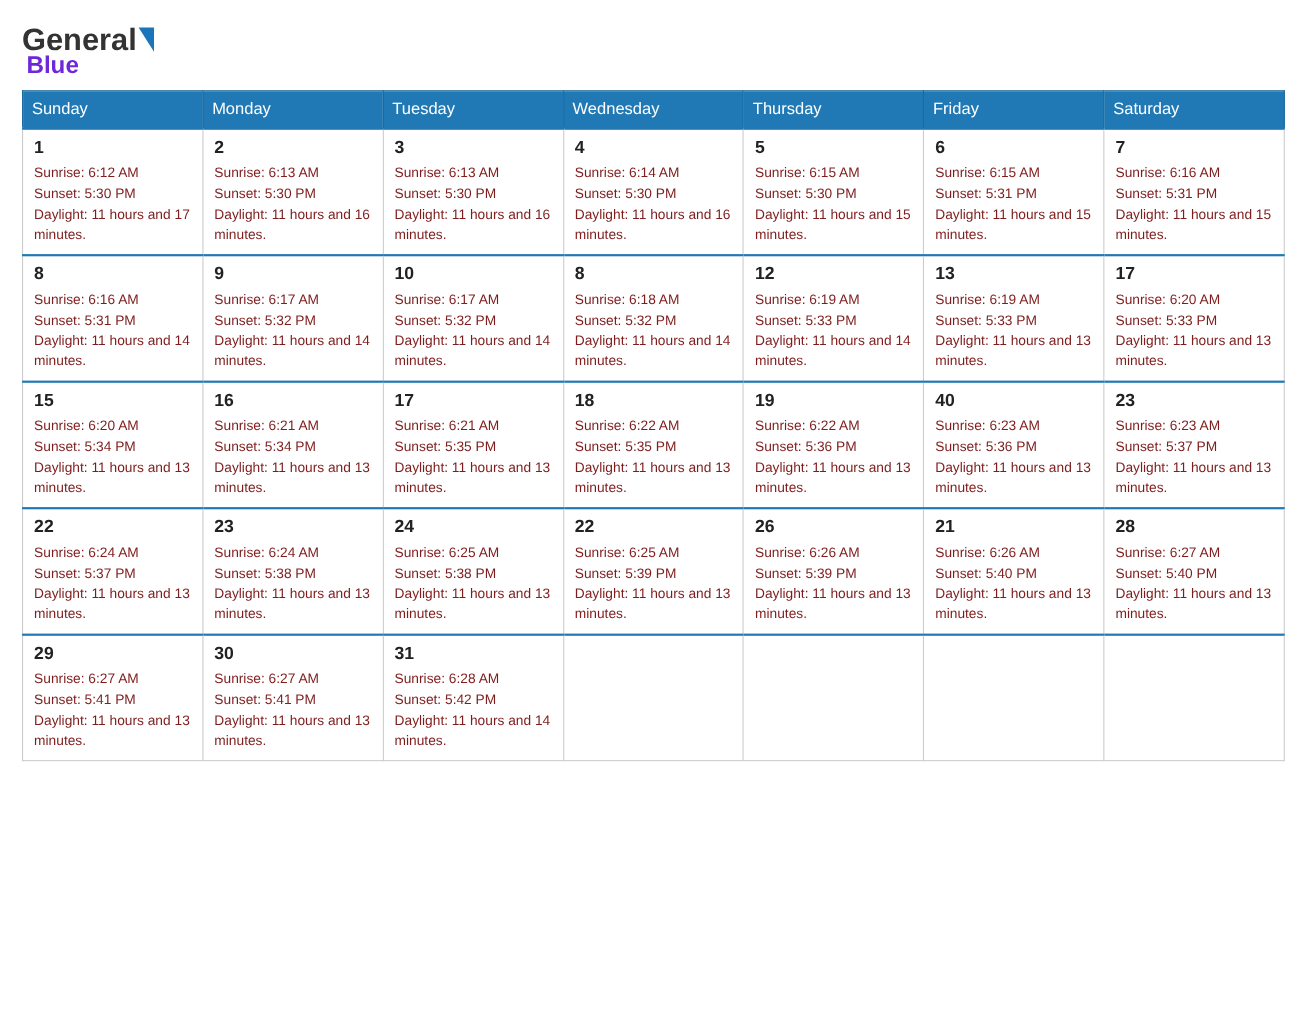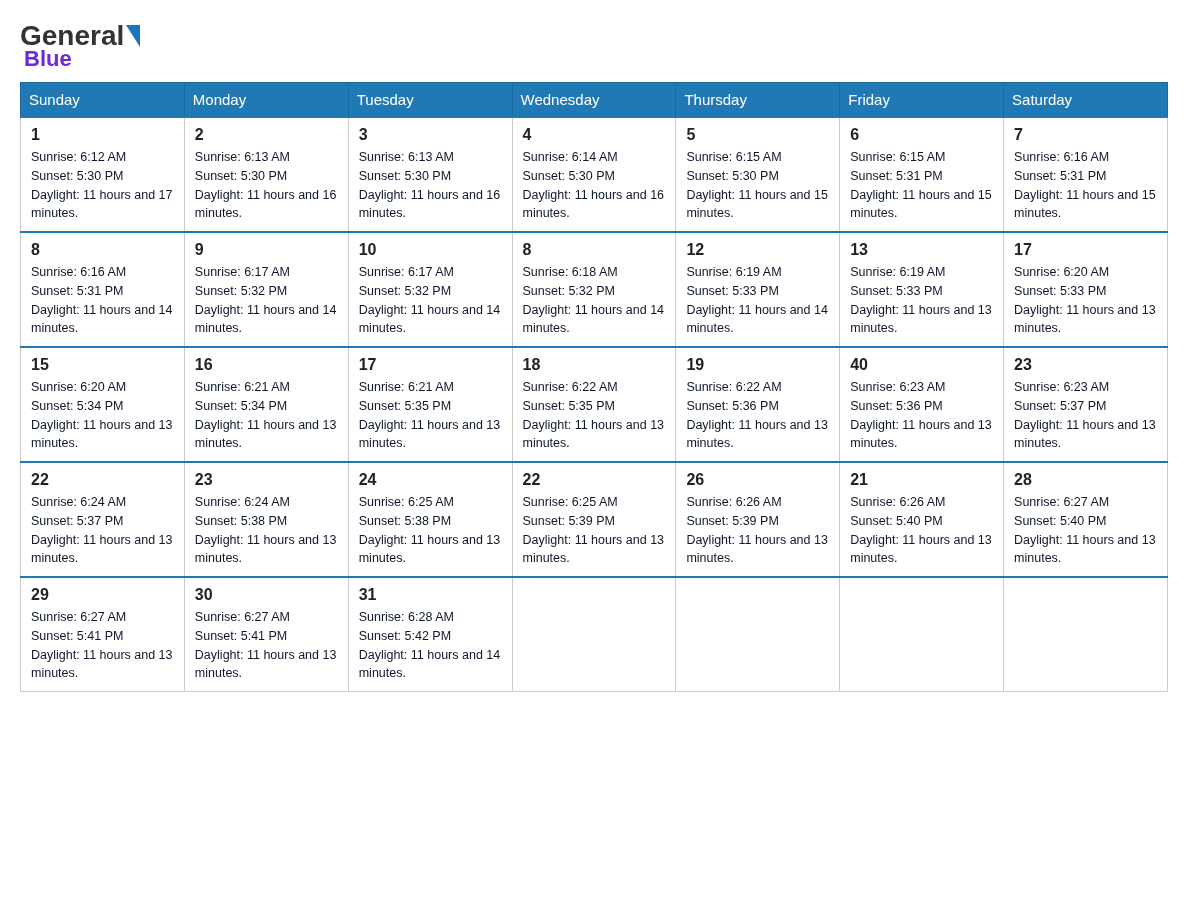--- a/index.html
+++ b/index.html
@@ -87,21 +87,21 @@
     }
     .day-num {
       font-size: 16px;
       font-weight: bold;
       color: #222;
       display: block;
       margin-bottom: 4px;
     }
     .day-info {
       font-size: 12.5px;
-      color: #0f172a;
+      color: #7f1d1d;
       line-height: 1.5;
     }
     .empty-cell {
       border-top: 2px solid #2079b4;
       background: #fff;
     }
     tr td:first-child {
       border-left: 1px solid #ccc;
     }
   </style>

